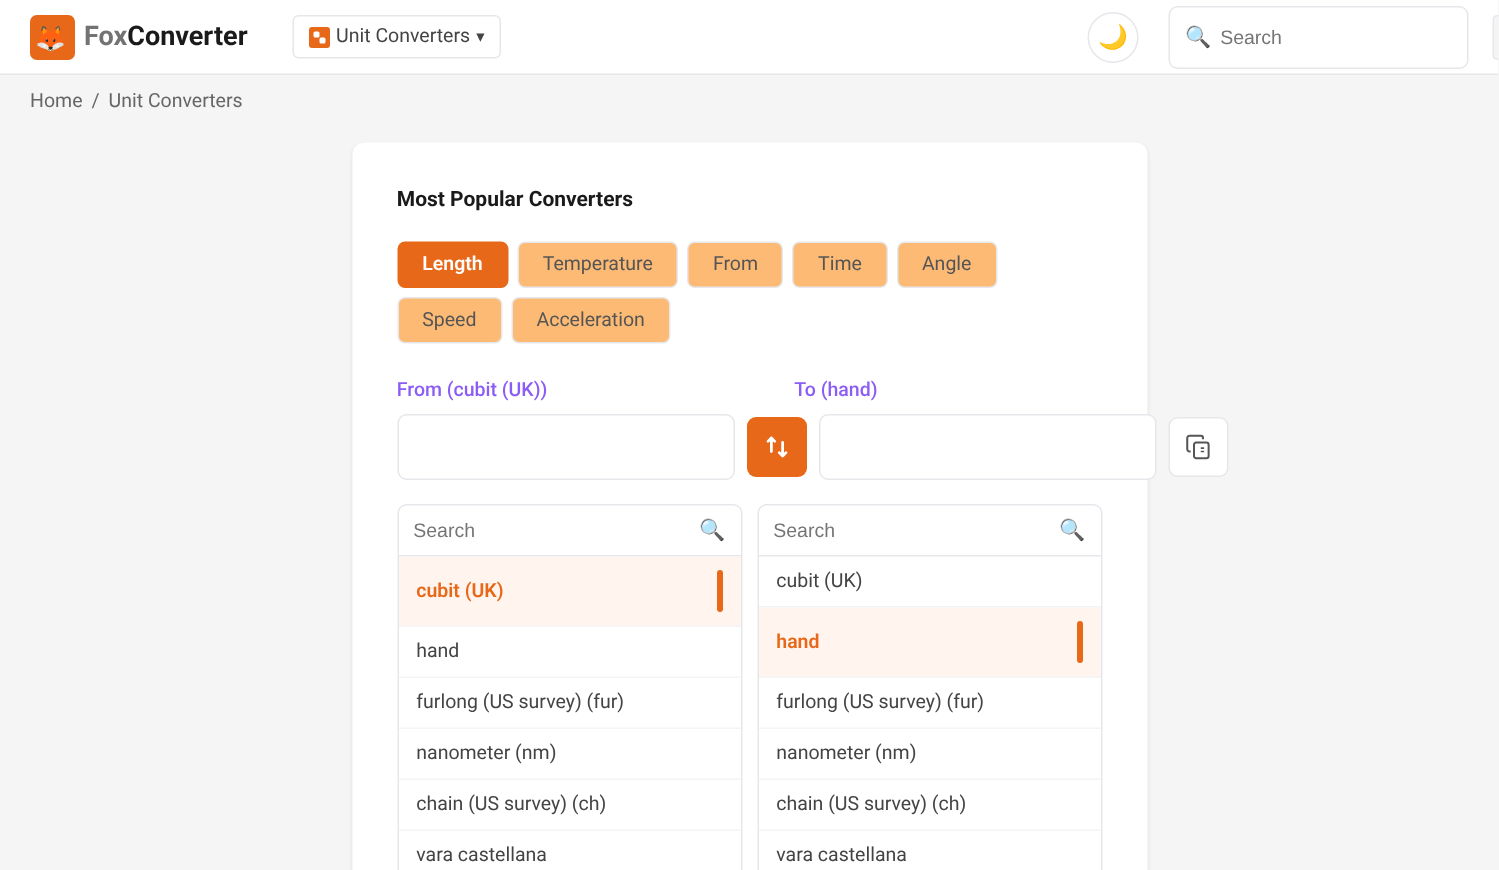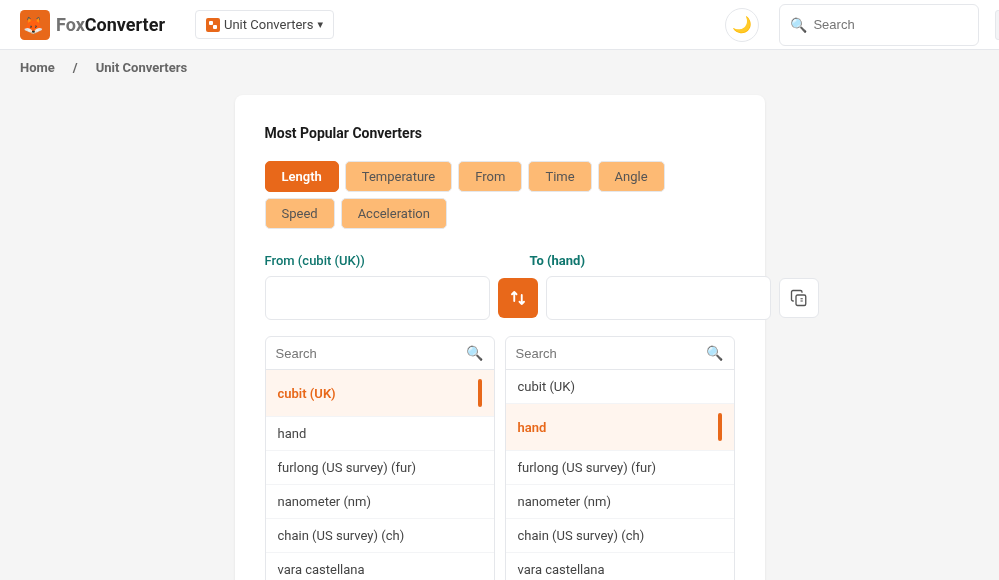--- a/index.html
+++ b/index.html
@@ -95,24 +95,23 @@
       padding: 1px 5px;
       border-radius: 3px;
       border: 1px solid #e5e7eb;
     }
 
     
     .breadcrumb {
       padding: 10px 20px;
       display: flex;
       align-items: flex-end;
-      gap: 18px;
+      gap: 6px;
       font-size: 13px;
       color: #666;
-      font-weight: bold;
     }
     .breadcrumb a { color: #666; text-decoration: none; }
 
     
     .main {
       display: flex;
       justify-content: center;
       padding: 10px 20px 30px;
     }
     .card {
@@ -154,21 +153,21 @@
 
     
     .converter-labels {
       display: flex;
       gap: 10px;
       margin-bottom: 8px;
     }
     .converter-label {
       flex: 1;
       font-size: 13px;
-      color: #0f766e;
+      color: #8b5cf6;
       font-weight: 500;
     }
     .converter-label:last-child { padding-left: 50px; }
 
     .converter-inputs {
       display: flex;
       align-items: center;
       gap: 8px;
       margin-bottom: 16px;
     }
@@ -324,21 +323,21 @@
         <div class="tab">From</div>
         <div class="tab">Time</div>
         <div class="tab">Angle</div>
         <div class="tab">Speed</div>
         <div class="tab">Acceleration</div>
       </div>
 
     <div class="converter-labels">
       <div class="converter-label">From (cubit (UK))</div>
       <div style="width:40px;flex-shrink:0;"></div>
-      <div class="converter-label" style="padding-left:0;font-weight:bold;">To (hand)</div>
+      <div class="converter-label" style="padding-left:0;">To (hand)</div>
     </div>
 
     <div class="converter-inputs">
       <input type="text" class="input-box" style="background: rgb(255, 255, 255);" placeholder="">
       <button class="swap-btn">
         <svg viewBox="0 0 24 24">
           <path d="M7 16V4m0 0L4 7m3-3l3 3M17 8v12m0 0l3-3m-3 3l-3-3" stroke="white" stroke-width="2.5" stroke-linecap="round" stroke-linejoin="round" fill="none"></path>
         </svg>
       </button>
       <input type="text" class="input-box" style="background: rgb(255, 255, 255);" placeholder="">

